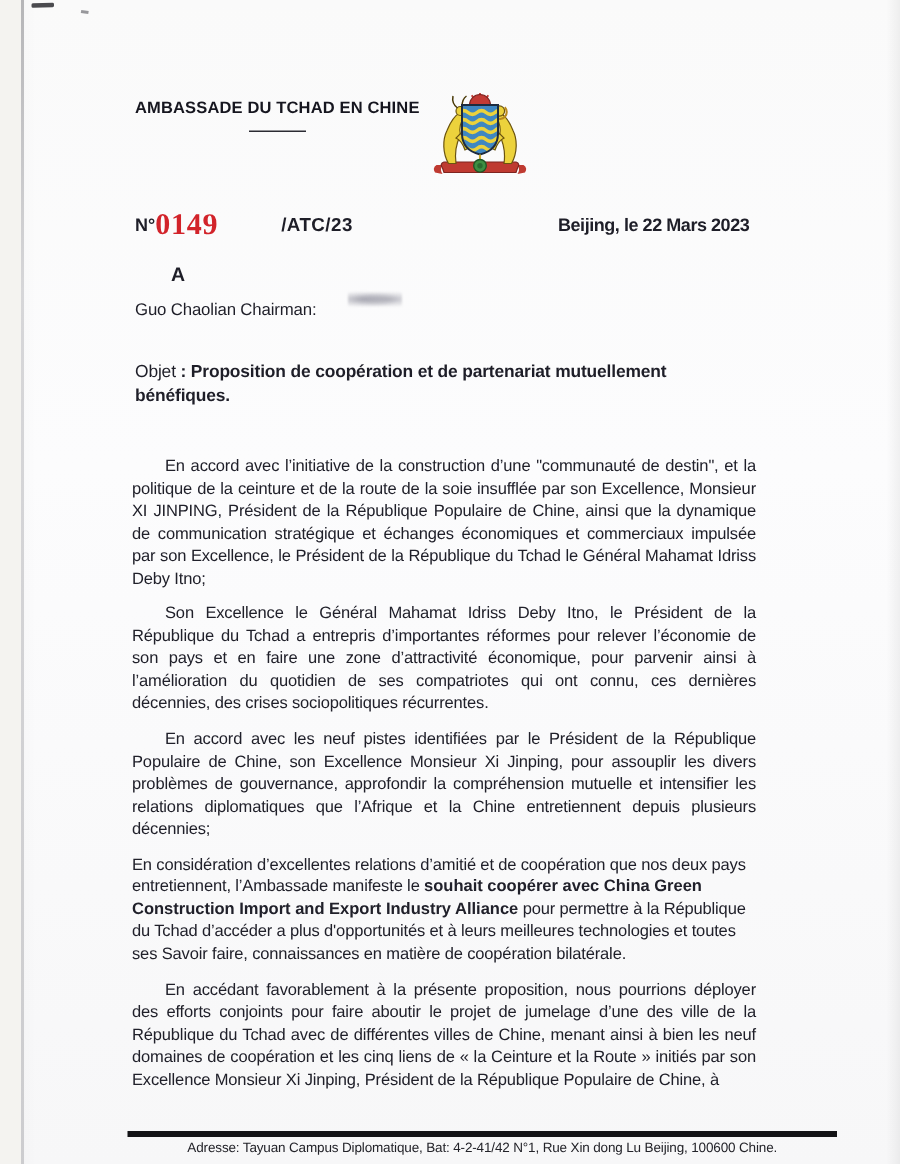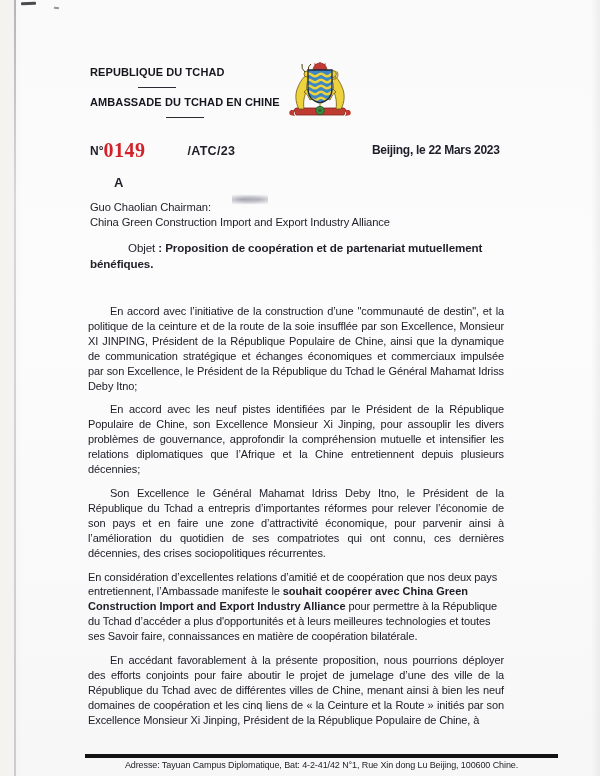--- a/index.html
+++ b/index.html
@@ -35,21 +35,21 @@
   .ref-prefix { font-size:12px; font-weight:bold; vertical-align:2px; }
   .ref-number { font-family:"Liberation Serif", serif; font-size:20px; font-weight:bold;
                 letter-spacing:.5px; color:#d2232a; }
   .ref-suffix { font-size:12.5px; font-weight:bold; letter-spacing:.3px; vertical-align:2px;margin-left:42px; }
   .date-line { left:372px; top:143px; font-size:12px; font-weight:bold; letter-spacing:-.3px; white-space:nowrap; }
   
   .salutation { left:114px; top:175px; font-size:13px; font-weight:bold; }
   .recipient  { left:90px; top:200px; font-size:11.2px; font-weight:normal; line-height:14.5px; letter-spacing:-.1px; }
   
   .subject { left:90px; top:240px; width:420px; font-size:11.6px; line-height:16px; letter-spacing:-.1px; }
-  .subject-label { text-underline-offset:2px;margin-left:38px; }
+  .subject-label { text-underline-offset:2px; }
   .subject-text, .subject-sep { font-weight:bold; }
   
   .content { left:88px; top:304px; width:416px; font-size:11px; line-height:14.9px; letter-spacing:-.1px; color:#20202a; }
   .para { margin:0 0 9px; text-align:justify; text-indent:22px; }
   .para.flush { text-indent:0; text-align:left; }
   .para b { letter-spacing:0; }
   
   .footer-rule { left:85px; top:754px; width:473px; height:3.5px; background:#131316; }
   .footer-address { left:85px; top:760px; width:473px; text-align:center;
     font-size:9px; font-weight:normal; letter-spacing:-.1px; color:#232329; white-space:nowrap; }
@@ -59,24 +59,20 @@
 
 <div class="page">
 
   <div class="abs edge-strip"></div>
   <div class="abs scan-seam"></div>
   <div class="abs mark-dash"></div>
   <div class="abs mark-speck"></div>
   <div class="abs stamp-smudge"></div>
 
   <div class="abs lh-left">
-    <div class="lh-group">
-      <div class="lh-line">REPUBLIQUE DU TCHAD</div>
-      <div class="rule"></div>
-    </div>
     <div class="lh-group">
       <div class="lh-line">AMBASSADE DU TCHAD EN CHINE</div>
       <div class="rule"></div>
     </div>
   </div>
 
   <svg class="abs emblem" width="74" height="64" viewBox="0 0 74 64">
 
     <g>
       <path d="M8 51 q-3 2 -1 5 l5 1 q-2 -3 0 -6 Z" fill="#bf3a31"></path>
@@ -131,31 +127,30 @@
 
   <div class="abs ref-row">
     <span class="ref-prefix">N°</span><span class="ref-number">0149</span><span class="ref-suffix">/ATC/23</span>
   </div>
 
   <div class="abs date-line">Beijing, le 22 Mars 2023</div>
 
   <div class="abs salutation">A</div>
   <div class="abs recipient">
     <div>Guo Chaolian Chairman:</div>
-    <div>China Green Construction Import and Export Industry Alliance</div>
   </div>
 
   <div class="abs subject">
     <span class="subject-label">Objet</span><span class="subject-sep"> : </span><span class="subject-text">Proposition de coopération et de partenariat mutuellement bénéfiques.</span>
   </div>
 
   <div class="abs content">
     <p class="para">En accord avec l’initiative de la construction d’une "communauté de destin", et la politique de la ceinture et de la route de la soie insufflée par son Excellence, Monsieur XI JINPING, Président de la République Populaire de Chine, ainsi que la dynamique de communication stratégique et échanges économiques et commerciaux impulsée par son Excellence, le Président de la République du Tchad le Général Mahamat Idriss Deby Itno;</p>
+    <p class="para">Son Excellence le Général Mahamat Idriss Deby Itno, le Président de la République du Tchad a entrepris d’importantes réformes pour relever l’économie de son pays et en faire une zone d’attractivité économique, pour parvenir ainsi à l’amélioration du quotidien de ses compatriotes qui ont connu, ces dernières décennies, des crises sociopolitiques récurrentes.</p>
     <p class="para">En accord avec les neuf pistes identifiées par le Président de la République Populaire de Chine, son Excellence Monsieur Xi Jinping, pour assouplir les divers problèmes de gouvernance, approfondir la compréhension mutuelle et intensifier les relations diplomatiques que l’Afrique et la Chine entretiennent depuis plusieurs décennies;</p>
-    <p class="para">Son Excellence le Général Mahamat Idriss Deby Itno, le Président de la République du Tchad a entrepris d’importantes réformes pour relever l’économie de son pays et en faire une zone d’attractivité économique, pour parvenir ainsi à l’amélioration du quotidien de ses compatriotes qui ont connu, ces dernières décennies, des crises sociopolitiques récurrentes.</p>
     <p class="para flush"><span>En considération d’excellentes relations d’amitié et de coopération que nos deux pays entretiennent, l’Ambassade manifeste le </span><b>souhait coopérer avec  China Green Construction Import and Export Industry Alliance</b><span> pour permettre à la République du Tchad d’accéder a plus d'opportunités et à leurs meilleures technologies et toutes ses Savoir faire, connaissances en matière de coopération bilatérale.</span></p>
     <p class="para">En accédant favorablement à la présente proposition, nous pourrions déployer des efforts conjoints pour faire aboutir le projet de jumelage d’une des ville de la République du Tchad avec de différentes villes de Chine, menant ainsi à bien les neuf domaines de coopération et les cinq liens de « la Ceinture et la Route » initiés par son Excellence Monsieur Xi Jinping, Président de la République Populaire de Chine, à</p>
   </div>
 
   <div class="abs footer-rule"></div>
   <div class="abs footer-address">Adresse: Tayuan Campus Diplomatique, Bat: 4-2-41/42 N°1, Rue Xin dong Lu Beijing, 100600 Chine.</div>
 
 </div>
 
 </body></html>

